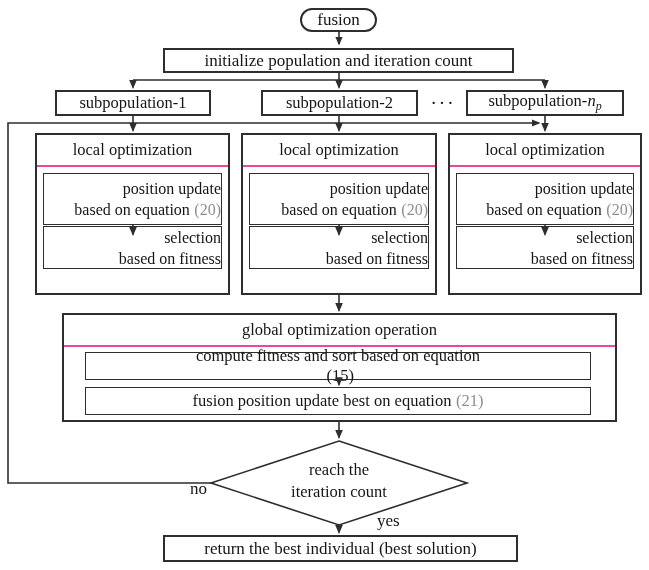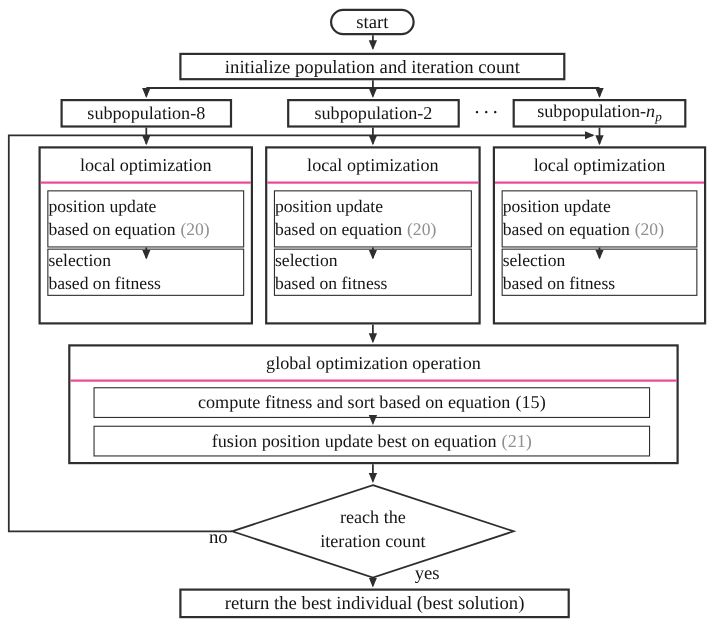--- a/index.html
+++ b/index.html
@@ -13,31 +13,31 @@
        display:flex;align-items:center;justify-content:center;text-align:center;z-index:2;}
   .terminal{border-radius:13px;font-size:17px;}
   .single{font-size:17px;}
   .sub-box{font-size:16.5px;}
   .dots{position:absolute;z-index:2;font-size:19px;letter-spacing:2px;text-align:center;}
   .col{position:absolute;width:195px;height:162px;border:2px solid #2e2e2e;background:#ffffff;
        box-sizing:border-box;z-index:2;}
   .col-head{height:30px;line-height:30px;border-bottom:2px solid #ec4899;text-align:center;
             font-size:16.5px;}
   .inner{position:absolute;border:1.5px solid #2e2e2e;box-sizing:border-box;background:#ffffff;
-         display:flex;flex-direction:column;align-items:flex-start;justify-content:center;
+         display:flex;flex-direction:column;align-items:flex-end;justify-content:center;
          text-align:center;font-size:16px;line-height:21px;}
   .col .inner{left:6px;right:6px;}
   .inner-pos{top:38px;height:52px;}
   .inner-sel{top:91px;height:43px;}
   .gbox{position:absolute;left:62px;top:313px;width:555px;height:109px;border:2px solid #2e2e2e;
         background:#ffffff;box-sizing:border-box;z-index:2;}
   .g-inner{position:absolute;left:21px;width:506px;height:28px;border:1.5px solid #2e2e2e;
            box-sizing:border-box;display:flex;align-items:center;justify-content:center;
            font-size:16.5px;background:#ffffff;}
-  .g-inner-1{top:37px;}
+  .g-inner-1{top:37px;flex-direction:column;}
   .g-inner-2{top:72px;}
   .eq{margin-left:0.28em;}
   .eq-grey{color:#8f8f8f;}
   .mvar{font-style:italic;}
   sub.mvar{font-size:12px;}
   .decision-text{position:absolute;left:249px;top:459px;width:180px;z-index:2;text-align:center;
                  font-size:16.5px;line-height:22px;}
   .edge-label{position:absolute;z-index:2;font-size:17px;}
   .lbl-no{left:150px;top:457px;width:57px;text-align:right;margin-top:22px;}
   .lbl-yes{left:377px;top:511px;}
@@ -45,29 +45,29 @@
 </head>
 <body>
 
 <div class="stage">
 
   <svg id="bg-layer" class="layer" width="649" height="570" viewBox="0 0 649 570">
     <polygon points="339,441 467,483 339,525 211,483" fill="#ffffff" stroke="#2e2e2e" stroke-width="1.6"></polygon>
   </svg>
 
   <div class="box terminal" style="left:300px;top:8px;width:77px;height:24px;">
-    <span>start</span>
+    <span>fusion</span>
   </div>
 
   <div class="box single" style="left:163px;top:48px;width:351px;height:25px;">
     <span>initialize population and iteration count</span>
   </div>
 
   <div class="box sub-box" style="left:55px;top:90px;width:156px;height:26px;">
-    <span>subpopulation-8</span>
+    <span>subpopulation-1</span>
   </div>
   <div class="box sub-box" style="left:261px;top:90px;width:157px;height:26px;">
     <span>subpopulation-2</span>
   </div>
   <div class="dots" style="left:424px;top:92px;width:38px;">···</div>
   <div class="box sub-box" style="left:466px;top:90px;width:158px;height:26px;">
     <span><span>subpopulation-</span><span class="mvar">n</span><sub class="mvar">p</sub></span>
   </div>
 
   <div class="col" style="left:35px;top:133px;">

